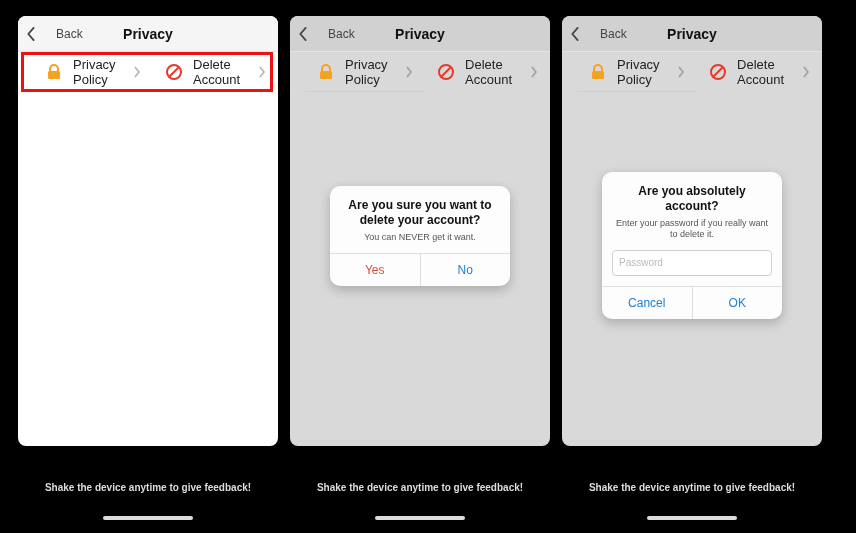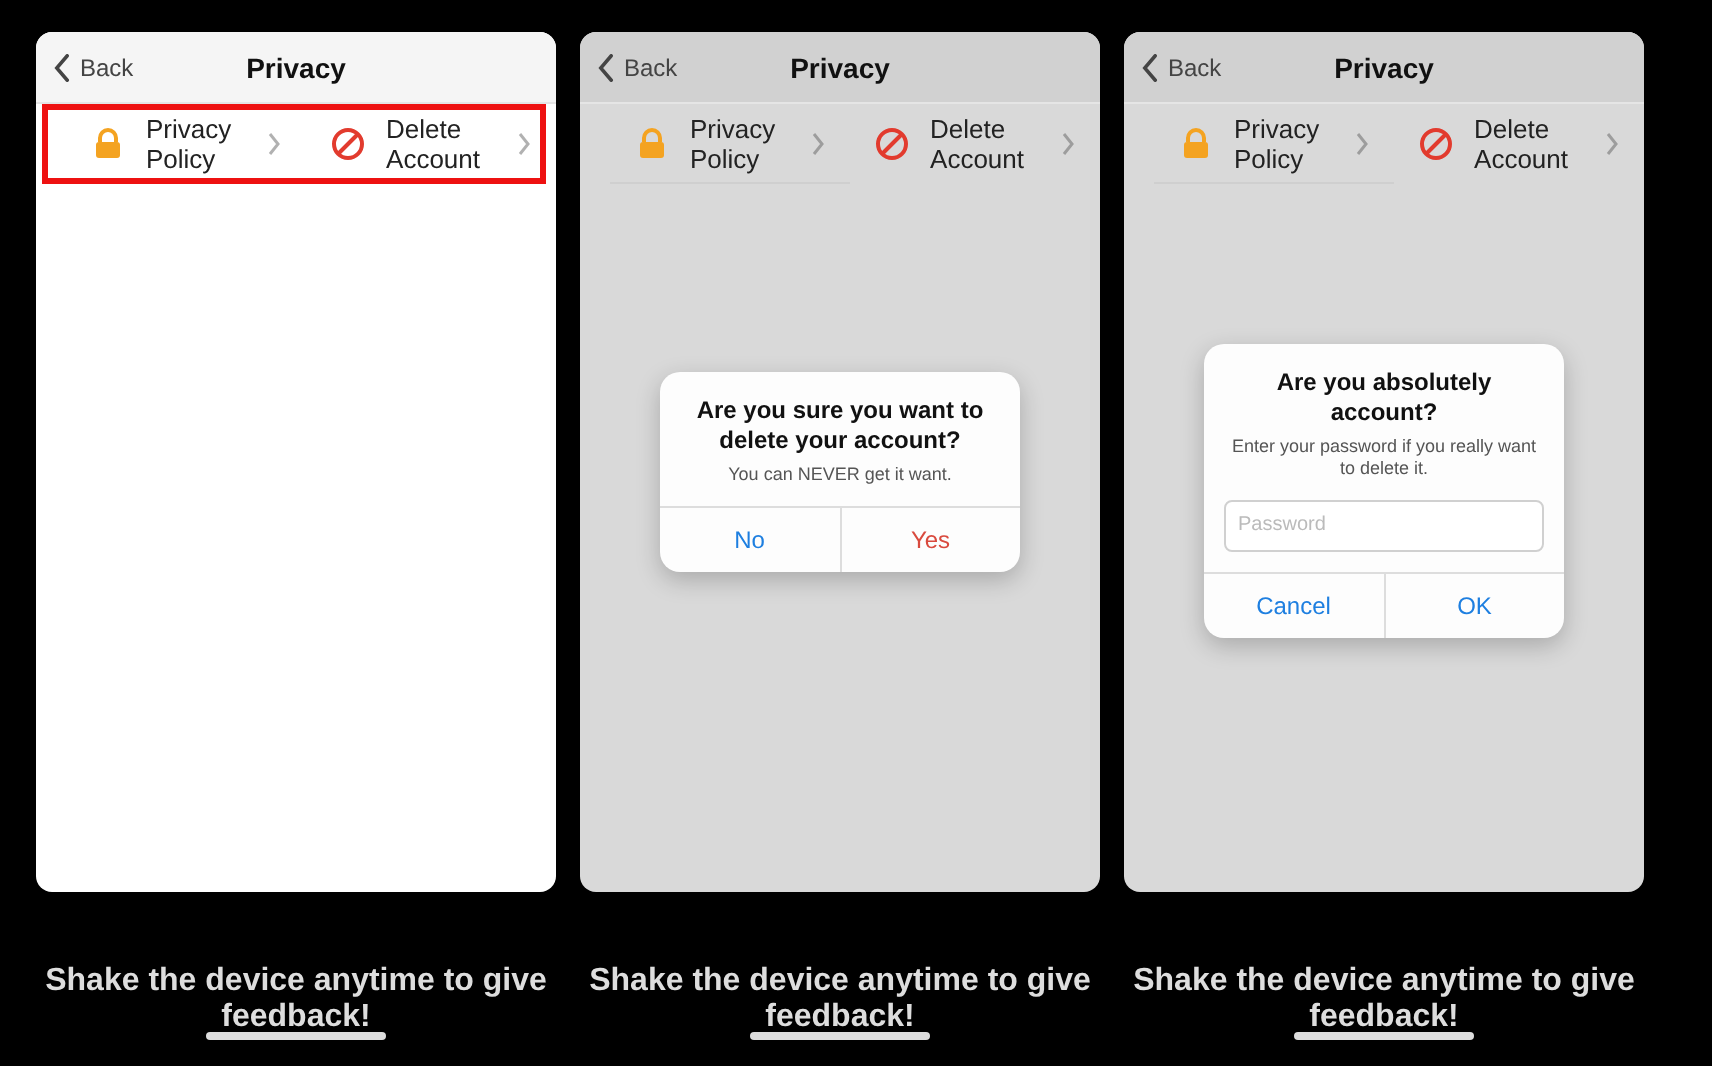--- a/index.html
+++ b/index.html
@@ -31,21 +31,21 @@
     justify-content: center;
     position: relative;
     background: #f5f5f5;
     border-bottom: 1px solid #e5e5e5;
   }
   .navbar .back {
     position: absolute;
     left: 8px;
     display: flex;
     align-items: center;
-    gap: 4px;
+    gap: 20px;
     font-size: 12px;
     color: #444;
   }
   .navbar .back svg { width: 10px; height: 14px; }
   .navbar .title { font-size: 14px; font-weight: 700; color: #111; }
 
   .list { display: flex; flex-direction: row; padding-left: 15px; }
   .row {
     display: flex;
     align-items: center;
@@ -94,21 +94,21 @@
     padding: 12px 6px;
     color: #333;
   }
   .modal input.pw::placeholder { color: #bbb; }
 
   .footer-text {
     position: absolute;
     width: 260px;
     text-align: center;
     color: #ddd;
-    font-size: 16px;
+    font-size: 10px;
     font-weight: 600;
     top: 482px;
   }
   .footer1 { left: 18px; }
   .footer2 { left: 290px; }
   .footer3 { left: 562px; }
 
   .home-ind {
     position: absolute;
     width: 90px;
@@ -198,22 +198,22 @@
         <span class="label">Delete Account</span>
         <svg class="chevron" viewBox="0 0 8 12">
             <path d="M2 1 L6 6 L2 11" stroke="#555" stroke-width="1.5" fill="none"></path>
           </svg>
       </div>
     </div>
     <div class="modal" style="top:170px;">
       <div class="mtitle">Are you sure you want to delete your account?</div>
       <div class="msub">You can NEVER get it want.</div>
       <div class="mbtns">
+        <div class="mbtn red">Yes</div>
         <div class="mbtn blue">No</div>
-        <div class="mbtn red">Yes</div>
       </div>
     </div>
   </div>
 
   <div class="phone phone3 dimmed">
     <div class="navbar">
       <div class="back">
         <svg viewBox="0 0 10 16">
             <path d="M8 1 L2 8 L8 15" stroke="#444" stroke-width="2" fill="none" stroke-linecap="round"></path>
           </svg>

